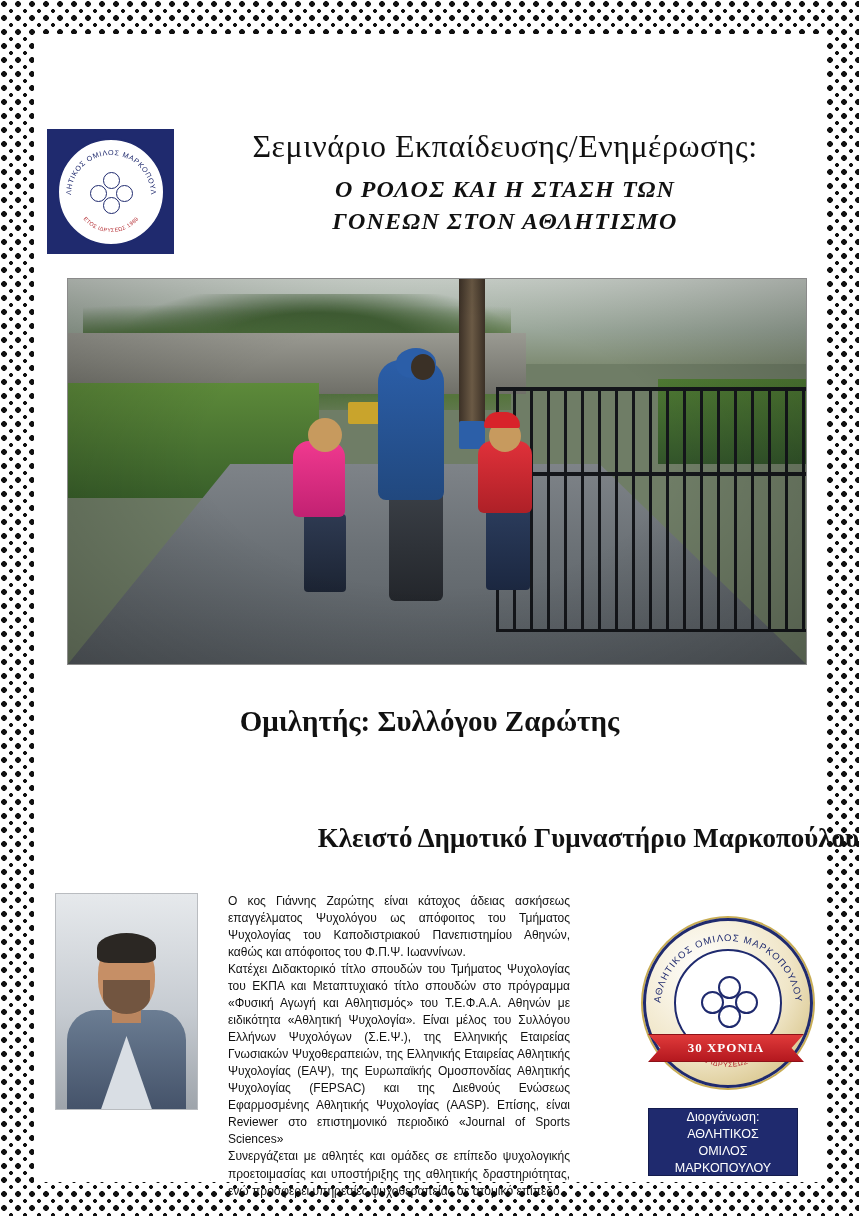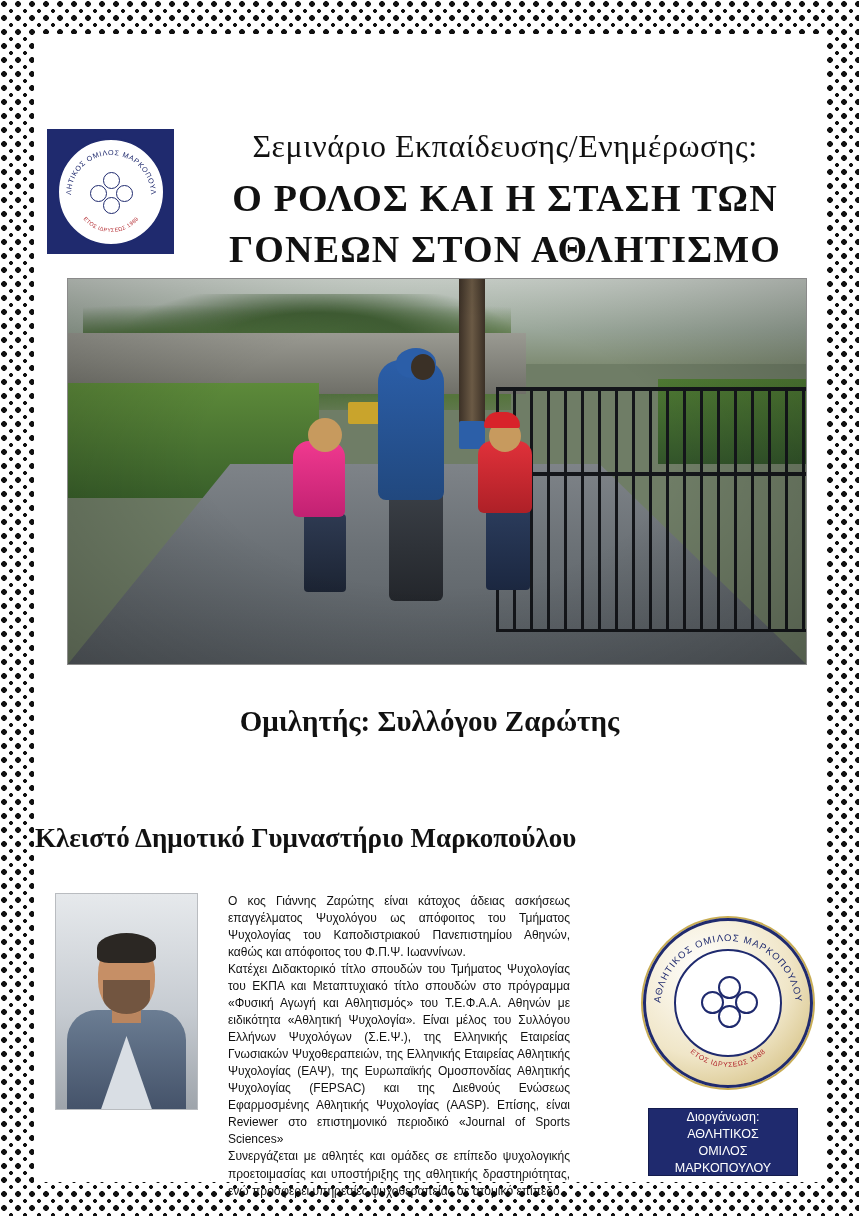--- a/index.html
+++ b/index.html
@@ -95,24 +95,25 @@
     text-align: center;
     font-family: "Liberation Serif", serif;
     color: #111;
   }
   .seminar-label {
     font-size: 32px;
     letter-spacing: 0.5px;
     margin-bottom: 8px;
   }
   .title-line {
-    font-size: 38px;
+    font-size: 24px;
     font-weight: bold;
     letter-spacing: 1.2px;
     line-height: 1.35;
+    font-style: italic;
   }
 
   
   .main-photo {
     position: absolute;
     left: 67px;
     top: 278px;
     width: 738px;
     height: 385px;
     border: 1px solid #8a8a8a;
@@ -247,21 +248,21 @@
     text-align: center;
     font-family: "Liberation Serif", serif;
     font-size: 27px;
     font-weight: bold;
     color: #111;
   }
   .venue-line {
     position: absolute;
     left: 0; right: 0;
     top: 823px;
-    text-align: left;
+    text-align: right;
     font-family: "Liberation Serif", serif;
     font-size: 27px;
     font-weight: bold;
     color: #111;
     padding-left: 35px;
   }
 
   
   .speaker-photo {
     position: absolute;
@@ -500,20 +501,23 @@
           </svg>
         </div>
         <div class="anniv-inner"></div>
         <div class="anniv-balls">
           <div class="ball" style="left:18px; top:0;"></div>
           <div class="ball" style="left:1px; top:15px;"></div>
           <div class="ball" style="left:35px; top:15px;"></div>
           <div class="ball" style="left:18px; top:29px;"></div>
         </div>
       </div>
+      <div class="ribbon">
+        <div class="ribbon-band">30 ΧΡΟΝΙΑ</div>
+      </div>
     </div>
 
     <div class="organizer">
       <div>Διοργάνωση:</div>
       <div>ΑΘΛΗΤΙΚΟΣ</div>
       <div>ΟΜΙΛΟΣ</div>
       <div>ΜΑΡΚΟΠΟΥΛΟΥ</div>
     </div>
 
   </div>

